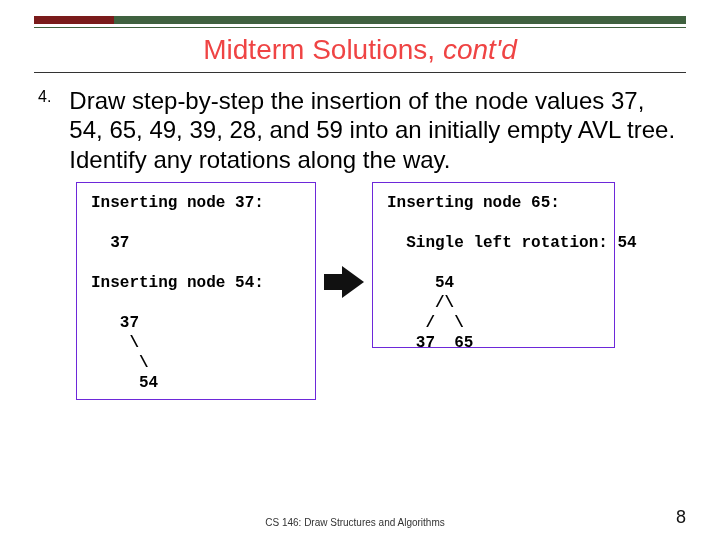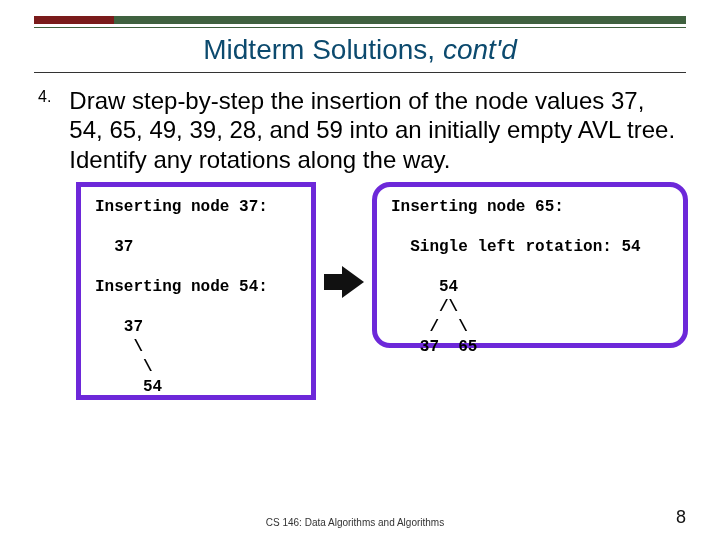--- a/index.html
+++ b/index.html
@@ -32,21 +32,21 @@
     bottom: -4px;
     height: 1px;
     background: #3f613f;
   }
   .title {
     position: absolute;
     top: 34px;
     left: 0; right: 0;
     text-align: center;
     font-size: 28px;
-    color: #0c4a6e;
+    color: #ef4444;
   }
   .title .italic { font-style: italic; }
   .title-underline {
     position: absolute;
     top: 72px;
     left: 34px; right: 34px;
     height: 1px;
     background: #333;
   }
   .body {
@@ -61,31 +61,31 @@
   .boxes {
     position: absolute;
     top: 182px;
     left: 76px;
     right: 30px;
     display: flex;
     align-items: flex-start;
     gap: 8px;
   }
   .codebox {
-    border: 5px solid #6d28d9;
+    border: 1px solid #6d28d9;
     background: #fff;
     padding: 10px 14px 10px 14px;
     font-family: "Courier New", monospace;
     font-size: 16px;
     font-weight: bold;
     white-space: pre;
     line-height: 1.25;
   }
   .box1 { width: 240px; height: 218px; }
-  .box2 { width: 316px; height: 166px; flex-shrink: 0; border-radius: 18px; }
+  .box2 { width: 243px; height: 166px; flex-shrink: 0; }
   .arrow {
     align-self: center;
     margin-top: -18px;
   }
   .arrow svg { display:block; }
   .footer {
     position: absolute;
     bottom: 12px;
     left: 34px;
     right: 34px;
@@ -168,16 +168,16 @@
   Single left rotation: 54
 
      54
      /\
     /  \
    37  65</div>
 </div>
 
 <div class="footer">
   <div class="center">
-    <div>CS 146: Data Algorithms and Algorithms</div>
+    <div>CS 146: Draw Structures and Algorithms</div>
   </div>
   <div class="right">8</div>
 </div>
 
 </body></html>

